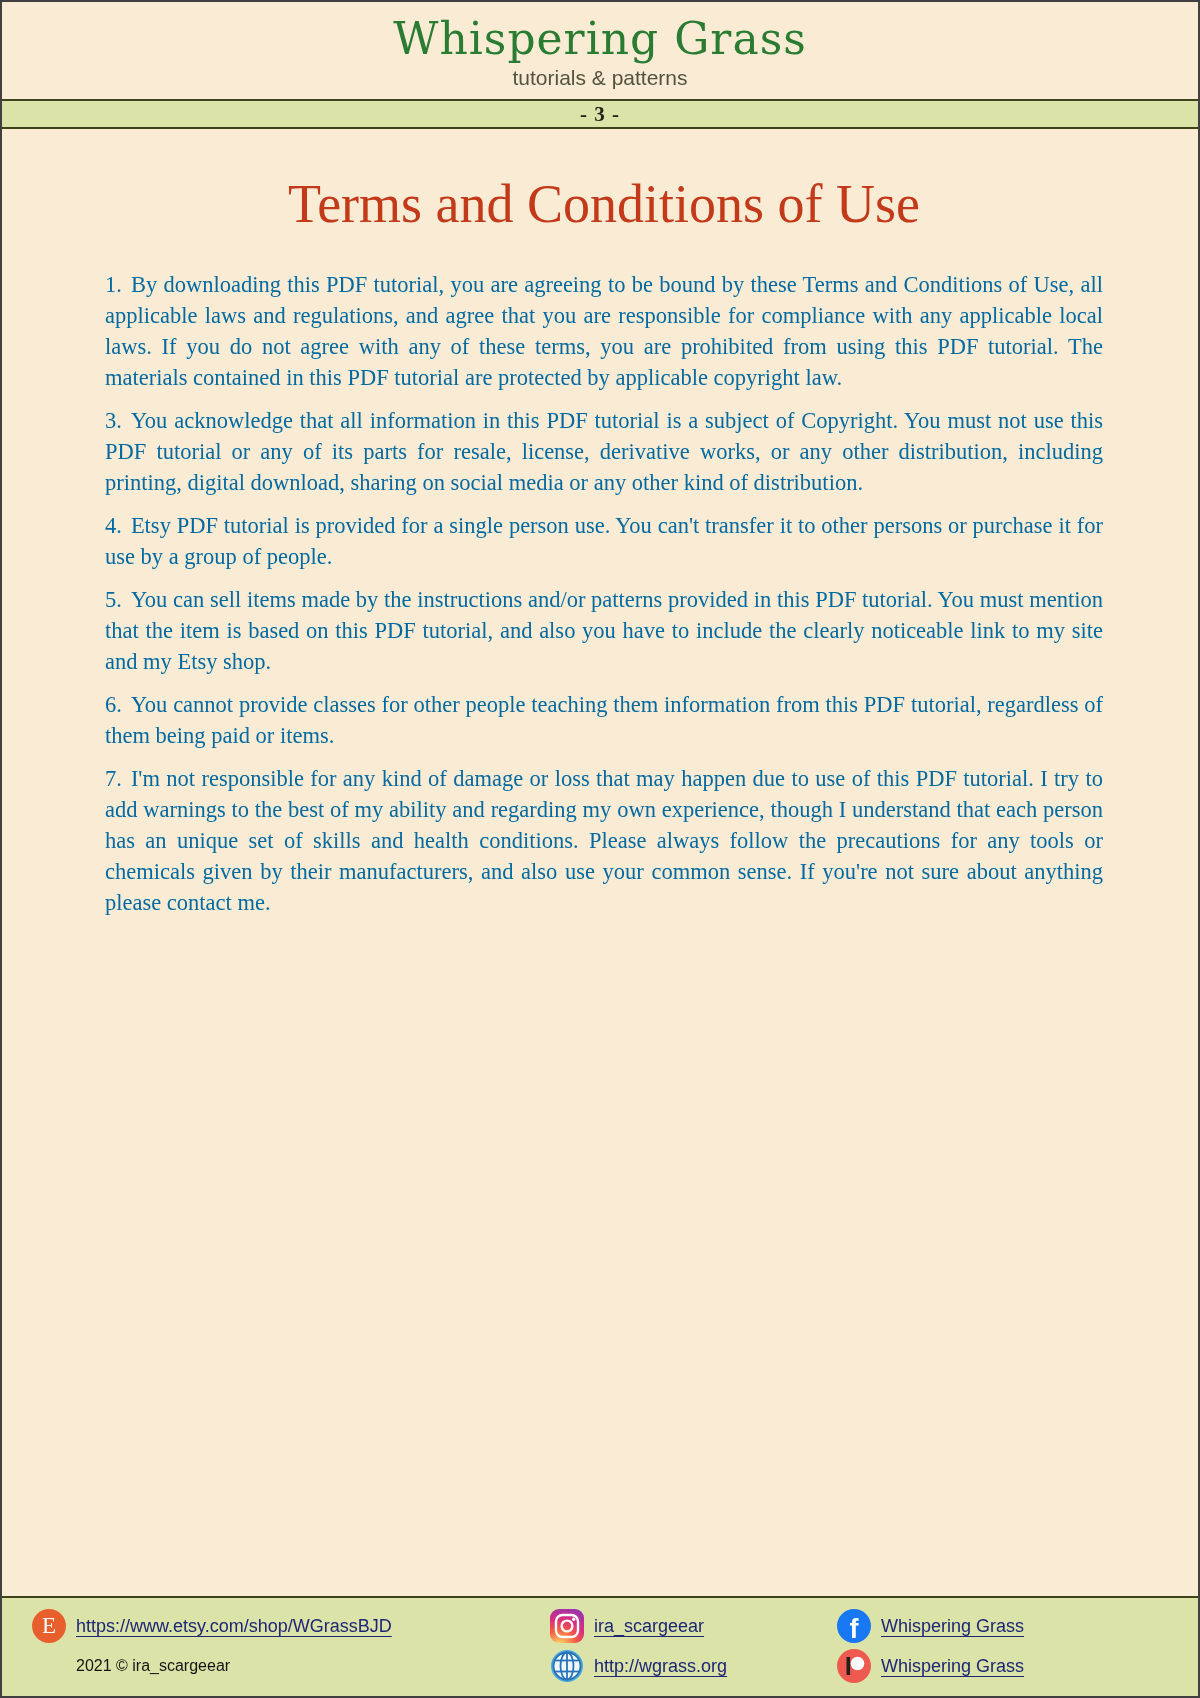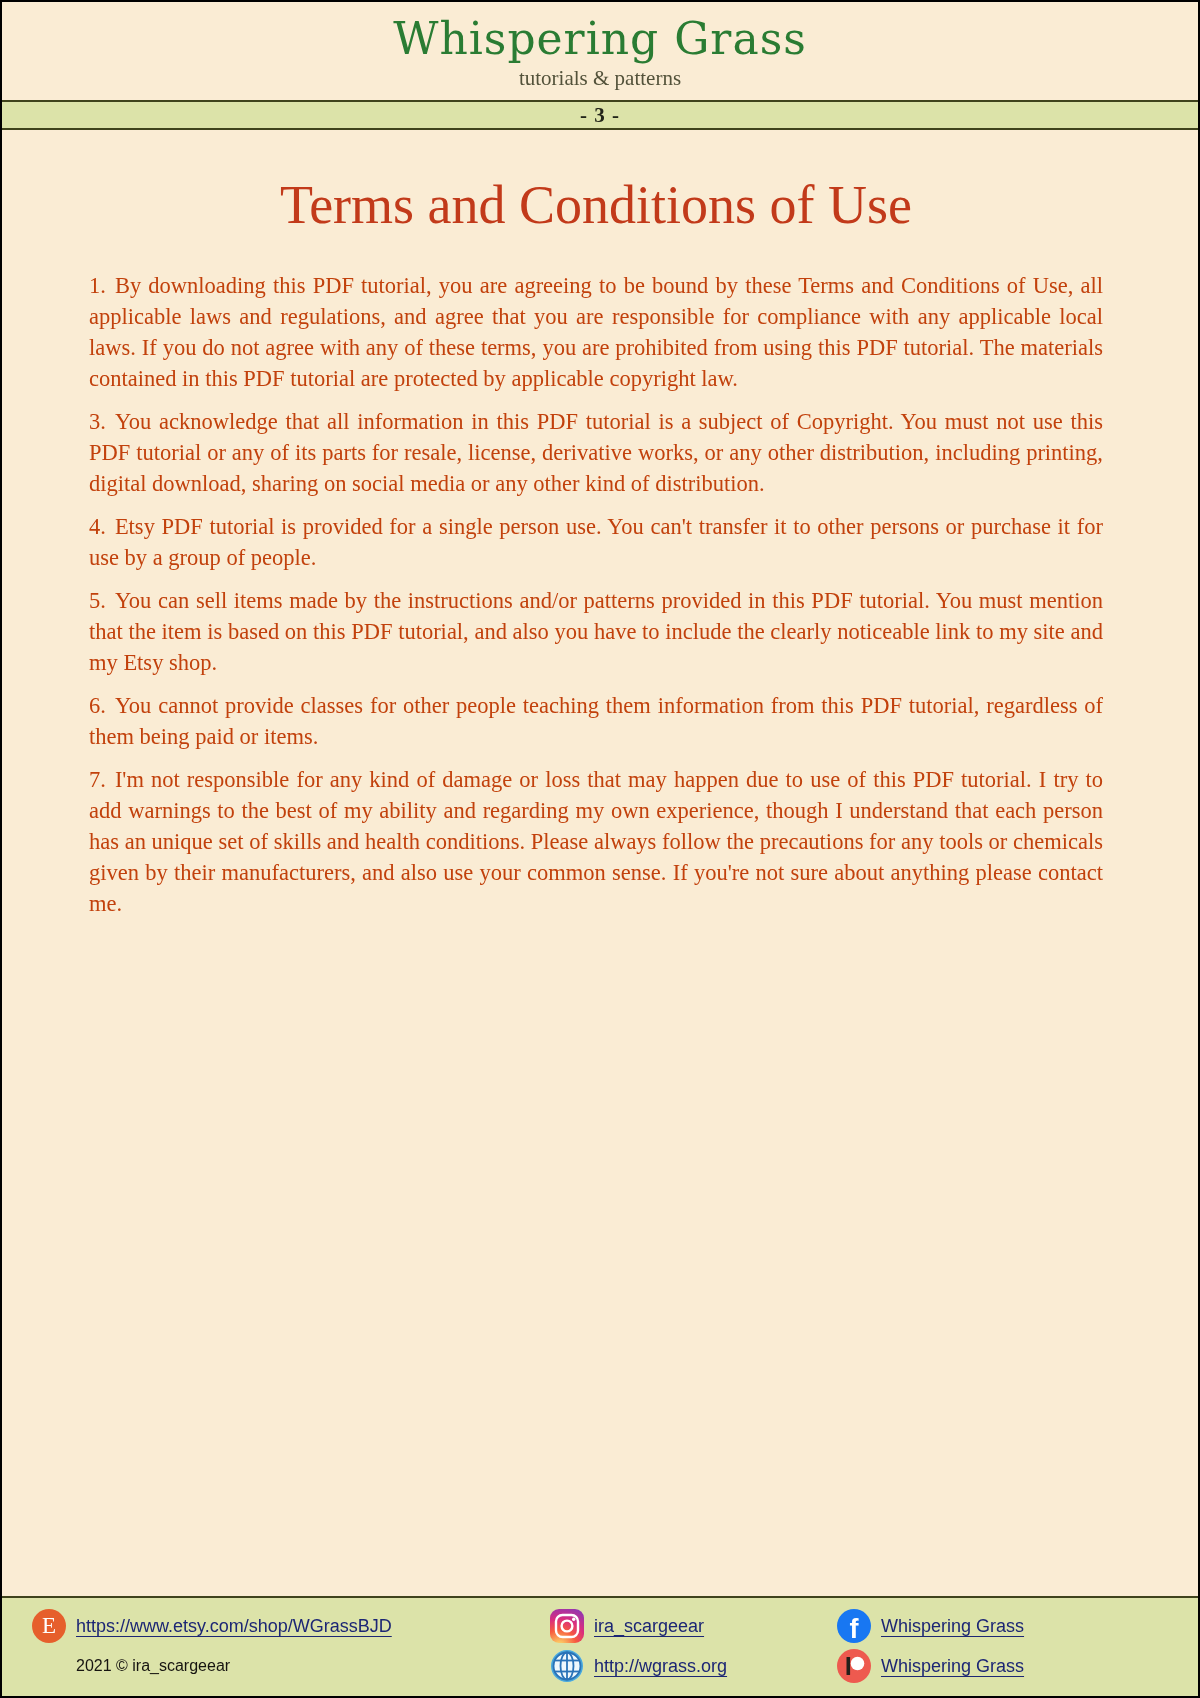--- a/index.html
+++ b/index.html
@@ -1,62 +1,62 @@
 <!DOCTYPE html>
 <html><head>
 <meta charset="utf-8">
 <style>
   * { box-sizing: border-box; margin: 0; padding: 0; }
   html,body { background:#8a8a7a; }
   .page {
     width: 1200px; height: 1698px;
     margin: 0 auto;
     background: #faecd4;
-    border: 2px solid #000000;
+    border: 2px solid #404040;
     display: flex; flex-direction: column;
     font-family: "Liberation Serif", serif;
     position: relative;
   }
 
   
   .brand-header { text-align: center; padding-top: 12px; }
   .brand-title {
     font-family: "DejaVu Serif", serif;
     font-size: 44px; line-height: 50px;
     color: #2a7c33; letter-spacing: 1px; font-weight: 500;
   }
   .brand-tagline {
-    font-family: Liberation Serif, serif;
+    font-family: Liberation Sans, sans-serif;
     font-size: 21px; color: #53523a; margin-top: 2px;
   }
 
   .page-number-bar {
     margin-top: 9px;
     background: #dce3a9;
     border-top: 2px solid #3f431c;
     border-bottom: 2px solid #3f431c;
     height: 30px;
     display: flex; align-items: center; justify-content: center;
     font-weight: bold; font-size: 21px; color: #22251a;
     letter-spacing: 1px;
   }
 
   
-  .content { flex: 1 1 auto; padding: 40px 95px 16px 87px; overflow: hidden; }
+  .content { flex: 1 1 auto; padding: 40px 95px 16px 87px; overflow: hidden; margin-left: 16px; }
   .doc-title {
     text-align: center;
     font-weight: normal;
     font-size: 54px; line-height: 58px;
     color: #c23a1a;
     margin: 6px 0 36px 0;
   }
   .para {
     font-size: 22.5px; line-height: 31px;
     text-align: justify;
-    color: #c2410c;
+    color: #0369a1;
     margin-bottom: 12px;
   }
   .para .num { margin-right: 9px; }
 
   
   .page-footer {
     background: #dce3a9;
     border-top: 2px solid #3f431c;
     padding: 11px 0 13px 30px;
   }

